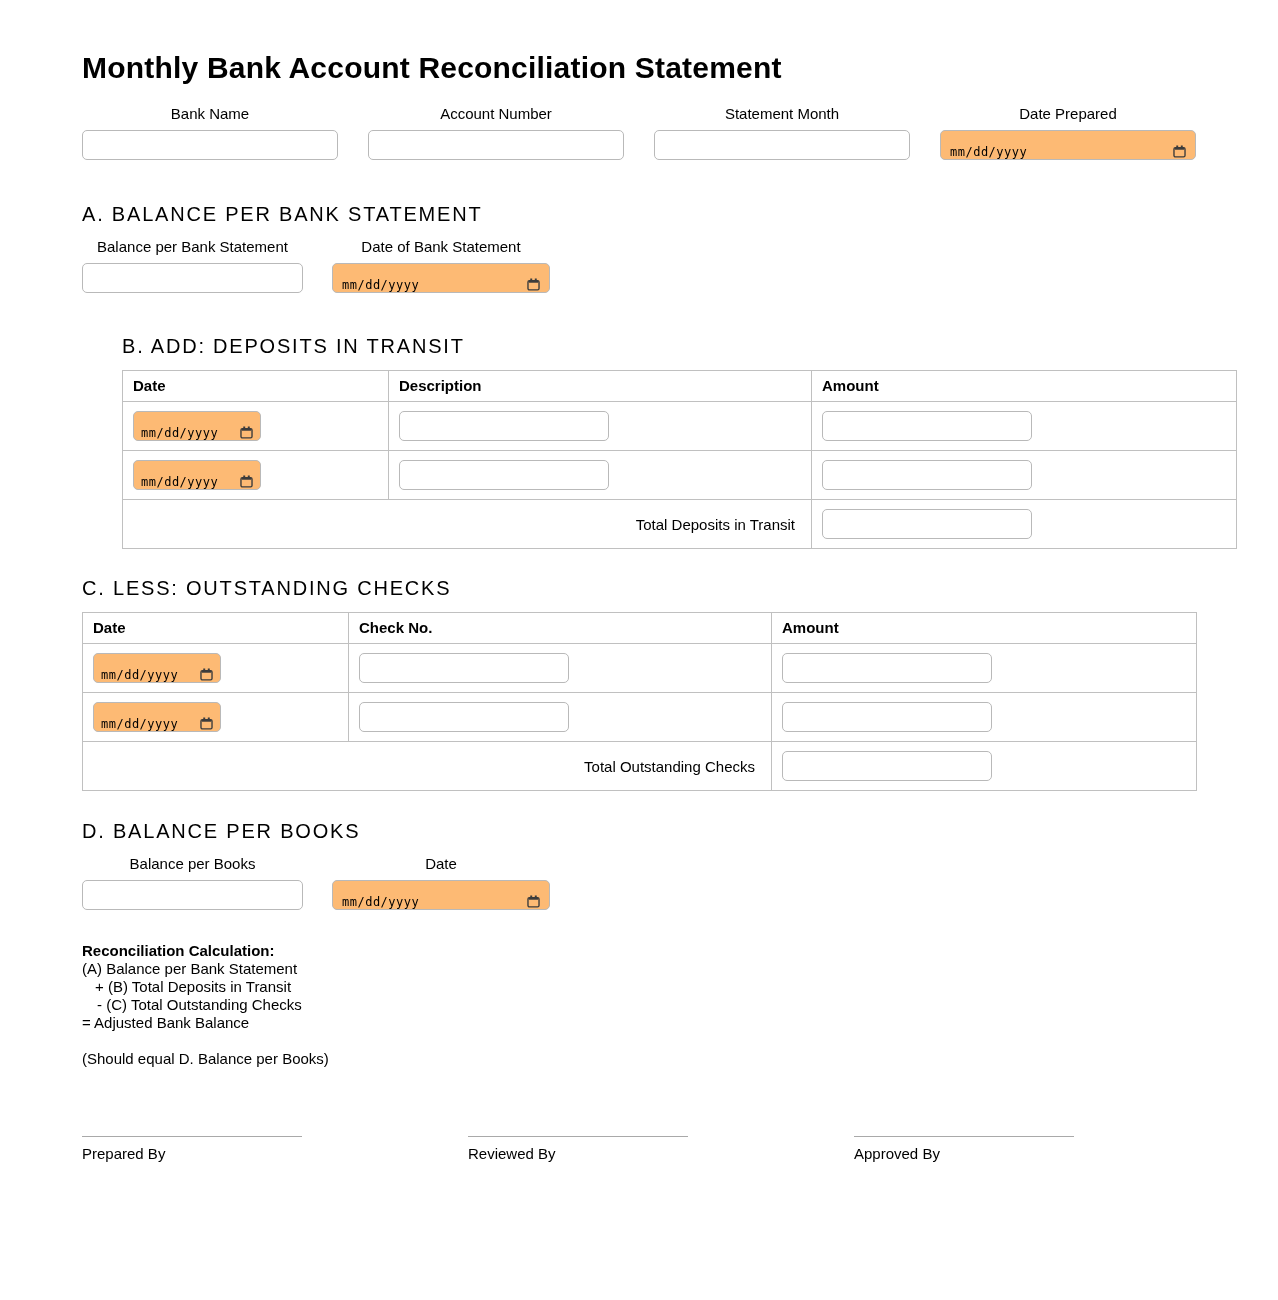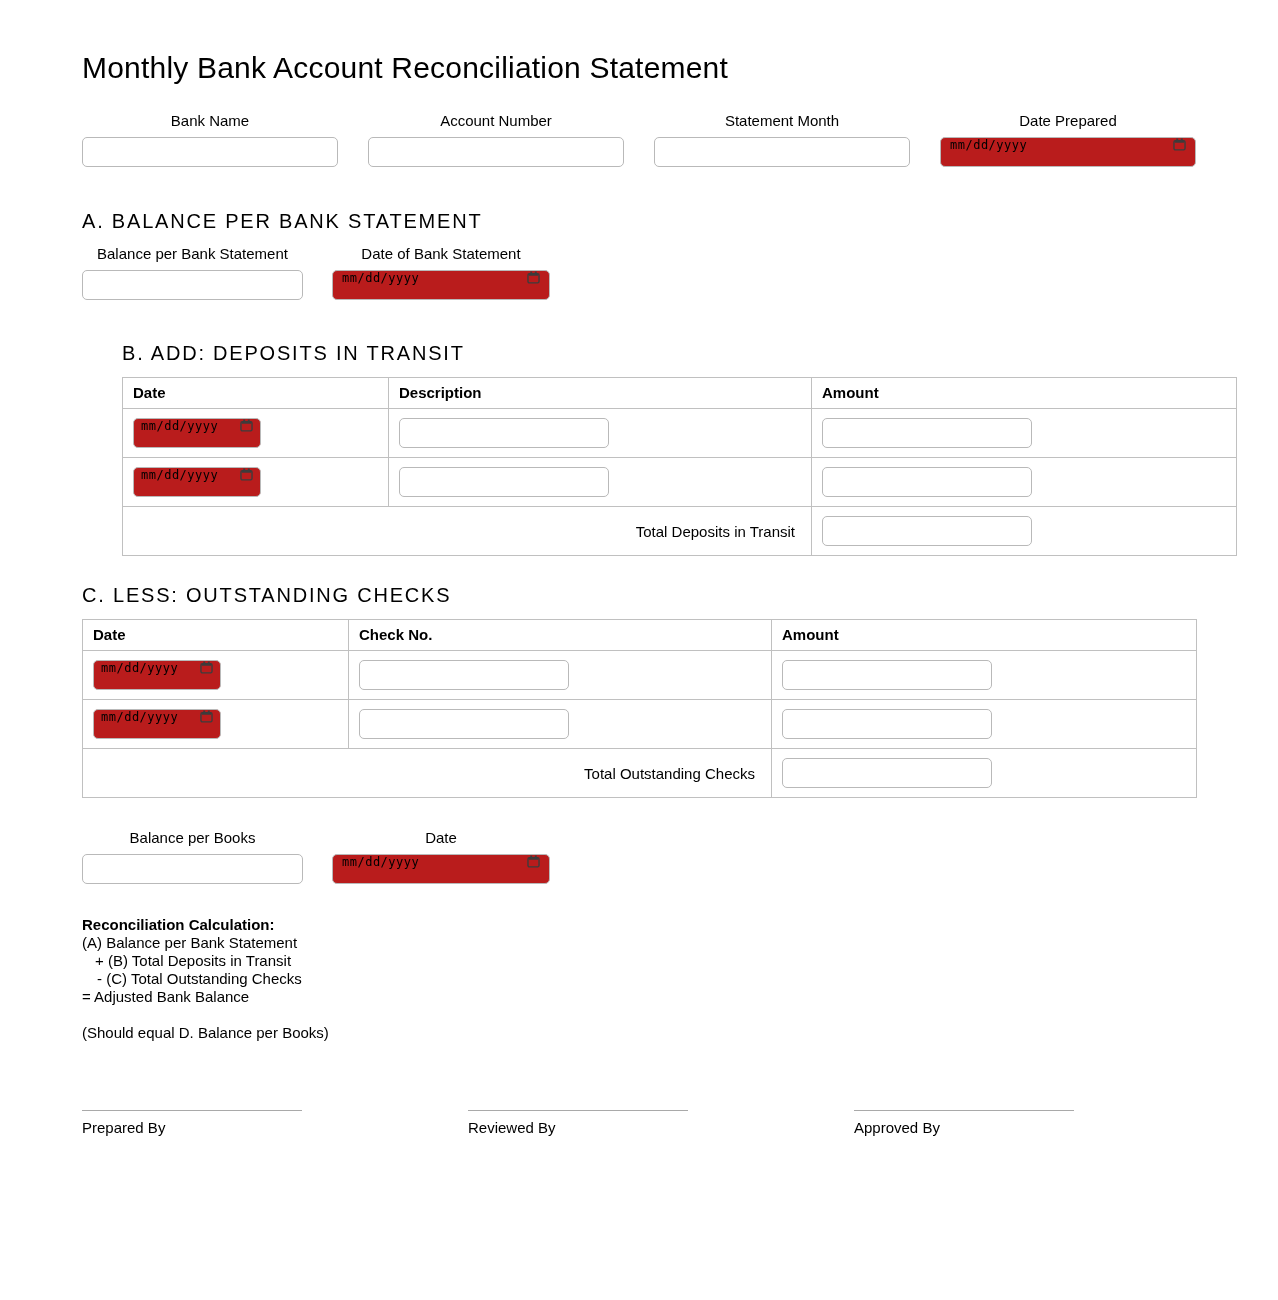--- a/index.html
+++ b/index.html
@@ -10,43 +10,43 @@
   }
   *{box-sizing:border-box;}
   html,body{margin:0;padding:0;background:#ffffff;}
   body{
     width:1278px;min-height:1300px;
     font-family:"Liberation Sans","DejaVu Sans",sans-serif;
     color:var(--text,#000);
   }
   .page{padding:50px 82px 40px;}
   h1{
-    font-size:30px;font-weight:400;line-height:35px;
-    margin:0 0 27px 0;letter-spacing:0.2px;
+    font-size:30px;font-weight:700;line-height:35px;
+    margin:0 0 20px 0;letter-spacing:0.2px;
   }
   .frow{display:flex;}
   .gap30{gap:30px;}
   .gap29{gap:29px;}
   .field label{
     display:block;font-size:15px;line-height:18px;margin-bottom:7px;text-align:center;
   }
   .w256{width:256px;}
   .w221{width:221px;}
   .w218{width:218px;}
   .ti{
     display:block;width:100%;height:30px;
     border:1px solid var(--input-border,#b9b9b9);border-radius:5px;
     background:#fff;padding:0 9px;font-size:14px;
     font-family:"Liberation Sans",sans-serif;outline:none;
   }
   .date-box{
-    display:flex;align-items:flex-start;justify-content:space-between;
+    display:flex;align-items:flex-end;justify-content:space-between;
     width:100%;height:30px;
     border:1px solid var(--input-border,#b9b9b9);border-radius:5px;
-    background:#b91c1c;padding:0 9px;cursor:default;
+    background:#fdba74;padding:0 9px;cursor:default;
   }
   .dtext{
     font-family:"DejaVu Sans Mono","Liberation Mono",monospace;
     font-size:12px;letter-spacing:0.5px;color:#000;white-space:nowrap;
   }
   .cal{display:inline-flex;flex:0 0 auto;margin-left:6px;}
   section{margin:0;}
   .mt45{margin-top:45px;}
   .mt44{margin-top:44px;margin-left:40px;}
   .mt30{margin-top:30px;}
@@ -272,20 +272,21 @@
           <td class="tlabel" colspan="2">Total Outstanding Checks</td>
           <td>
               <input class="ti" type="text" value="" style="">
             </td>
         </tr>
       </tbody>
     </table>
   </section>
 
   <section class="mt31">
+    <h2>D. BALANCE PER BOOKS</h2>
     <div class="frow gap29">
       <div class="field w221">
         <label>Balance per Books</label>
         <input class="ti" type="text" value="" style="">
       </div>
       <div class="field w218">
         <label>Date</label>
         <div class="date-box">
           <span class="dtext">mm/dd/yyyy</span>
           <span class="cal">

